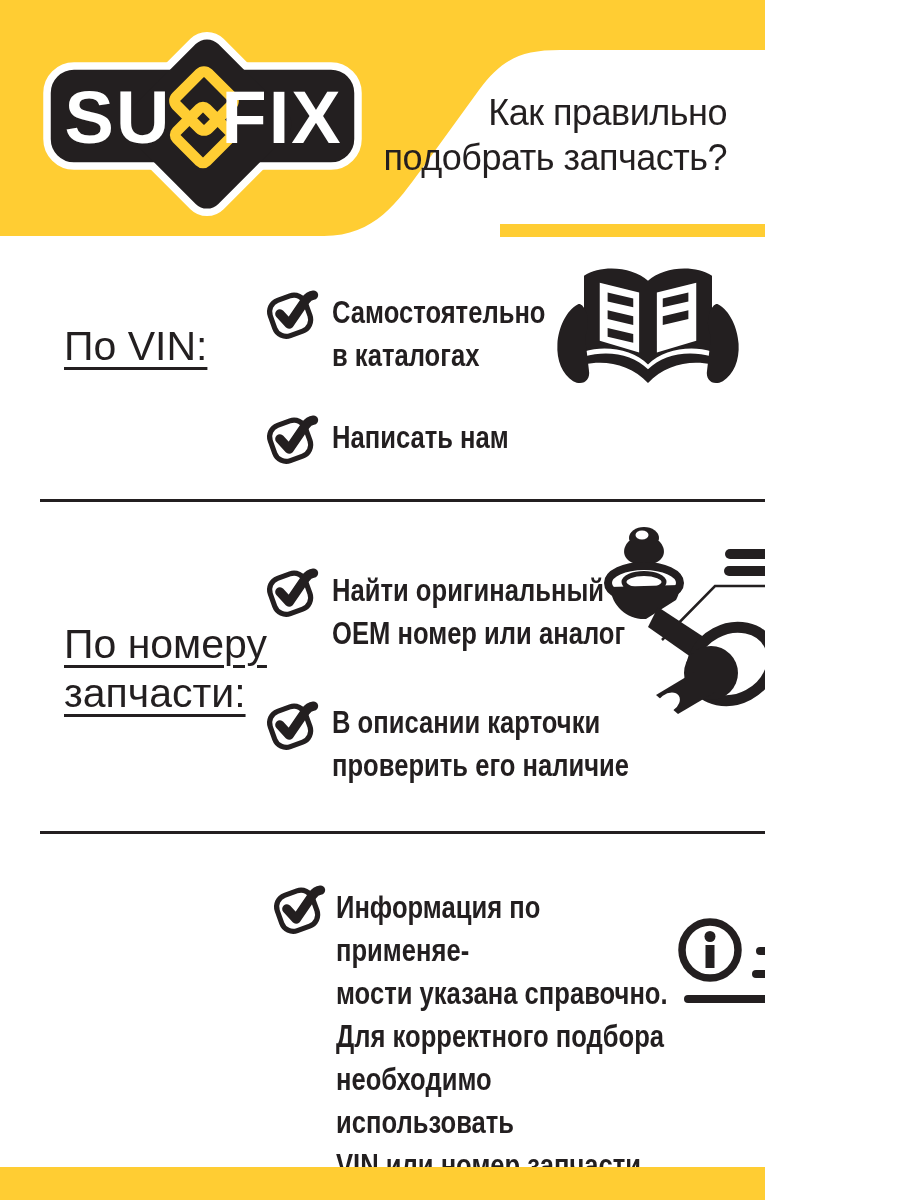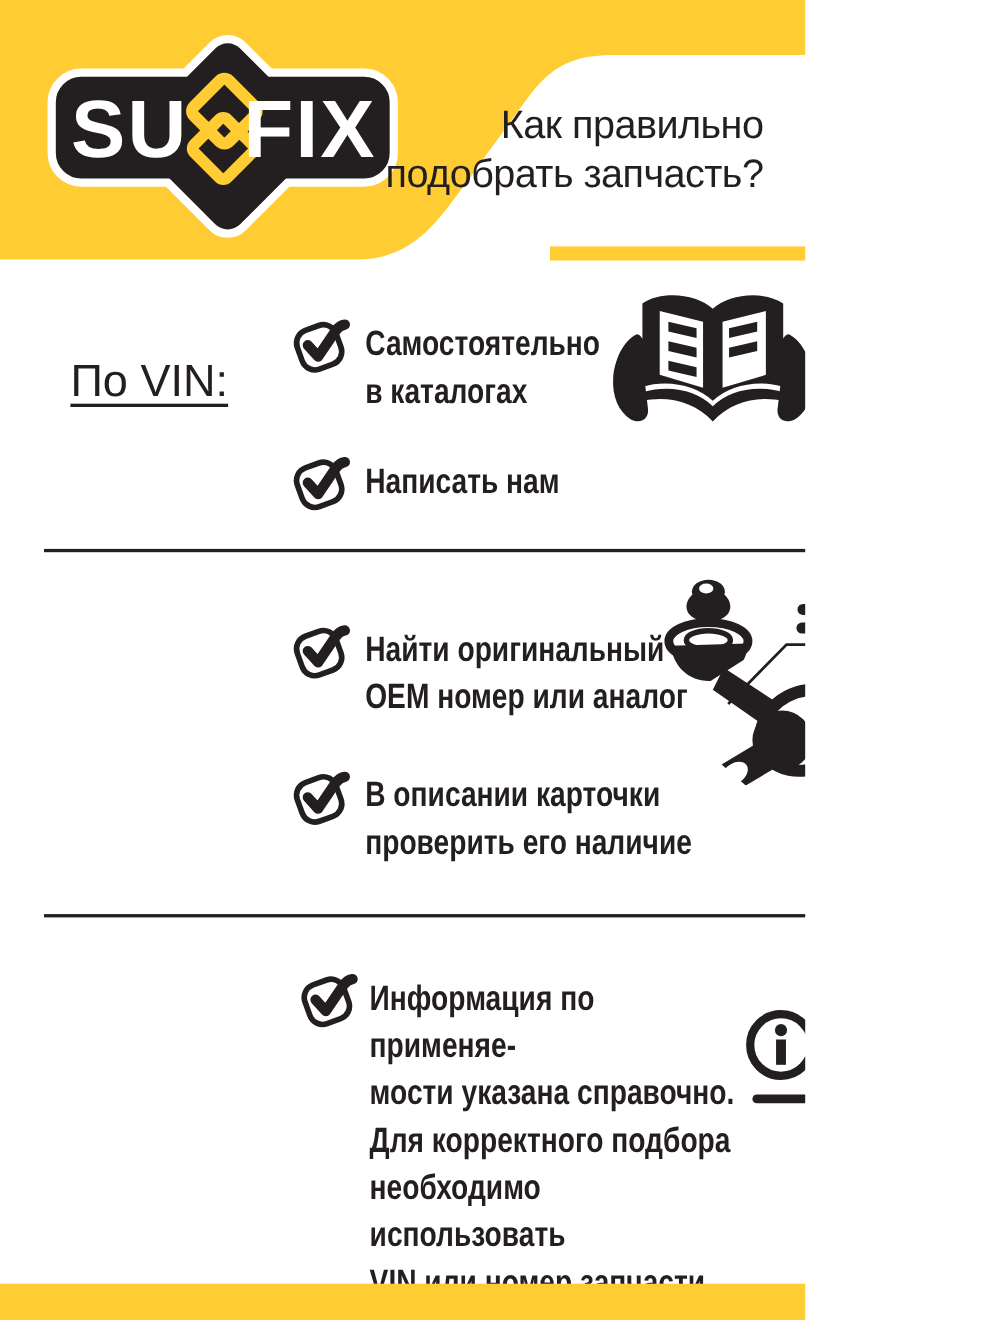--- a/index.html
+++ b/index.html
@@ -1,18 +1,18 @@
 <!DOCTYPE html>
 <html><head>
 <meta charset="utf-8">
 <style>
   html,body{margin:0;padding:0;background:#ffffff;}
   #poster{
     position:relative;width:732px;height:1200px;overflow:hidden;
-    background:#ffffff;font-family:"Liberation Sans",sans-serif;color:#231F20;
+    background:#ffffff;font-family:"Liberation Sans",sans-serif;color:#231F20;padding-left:33px;
   }
   .abs{position:absolute;}
   
   #header-shape{left:0;top:0;width:900px;height:237px;}
   #logo-svg{left:42px;top:16px;width:332px;height:208px;}
   #header-title{
     right:38px;top:90px;width:440px;text-align:right;
     font-size:36px;font-weight:400;line-height:45px;letter-spacing:-0.5px;
     white-space:pre-line;color:#231F20;
   }
@@ -92,20 +92,22 @@
       <path d="M136 30 L110 36 L110 45 L136 39 Z"></path>
       <path d="M136 48 L110 54 L110 63 L136 57 Z"></path>
     </g>
     <path d="M30 95 C55 88 80 93 95 108 C110 93 135 88 160 95 L160 103 C138 98 112 103 95 122 C78 103 52 98 30 103 Z" fill="#231F20"></path>
     <path d="M24 42 C12 48 4 66 3 82 C2 99 8 113 19 120 C28 125 37 120 35 109 L31 75 C36 65 35 50 28 43 C27 42 25 41 24 42 Z" fill="#231F20"></path>
     <path d="M166 42 C178 48 186 66 187 82 C188 99 182 113 171 120 C162 125 153 120 155 109 L159 75 C154 65 155 50 162 43 C163 42 165 41 166 42 Z" fill="#231F20"></path>
   </svg>
 
   <div id="divider-1" class="abs divider"></div>
 
+  <div id="heading-2" class="abs sec-heading">По номеру
+запчасти:</div>
 
   <svg class="abs check-icon" style="left:263px;top:561px;" viewBox="0 0 62 62">
     <rect x="9" y="15" width="40" height="40" rx="13" fill="none" stroke="#231F20" stroke-width="5.5" transform="rotate(-20 29 35)"></rect>
     <path d="M18 33 L28 44 L45 19 C47.5 15.5 50 13.5 54 13" fill="none" stroke="#231F20" stroke-width="10" stroke-linecap="round" stroke-linejoin="round"></path>
   </svg>
   <div class="abs item-text" style="left:332px;top:569px;">Найти оригинальный
 OEM номер или аналог</div>
 
   <svg class="abs check-icon" style="left:263px;top:694px;" viewBox="0 0 62 62">
     <rect x="9" y="15" width="40" height="40" rx="13" fill="none" stroke="#231F20" stroke-width="5.5" transform="rotate(-20 29 35)"></rect>

